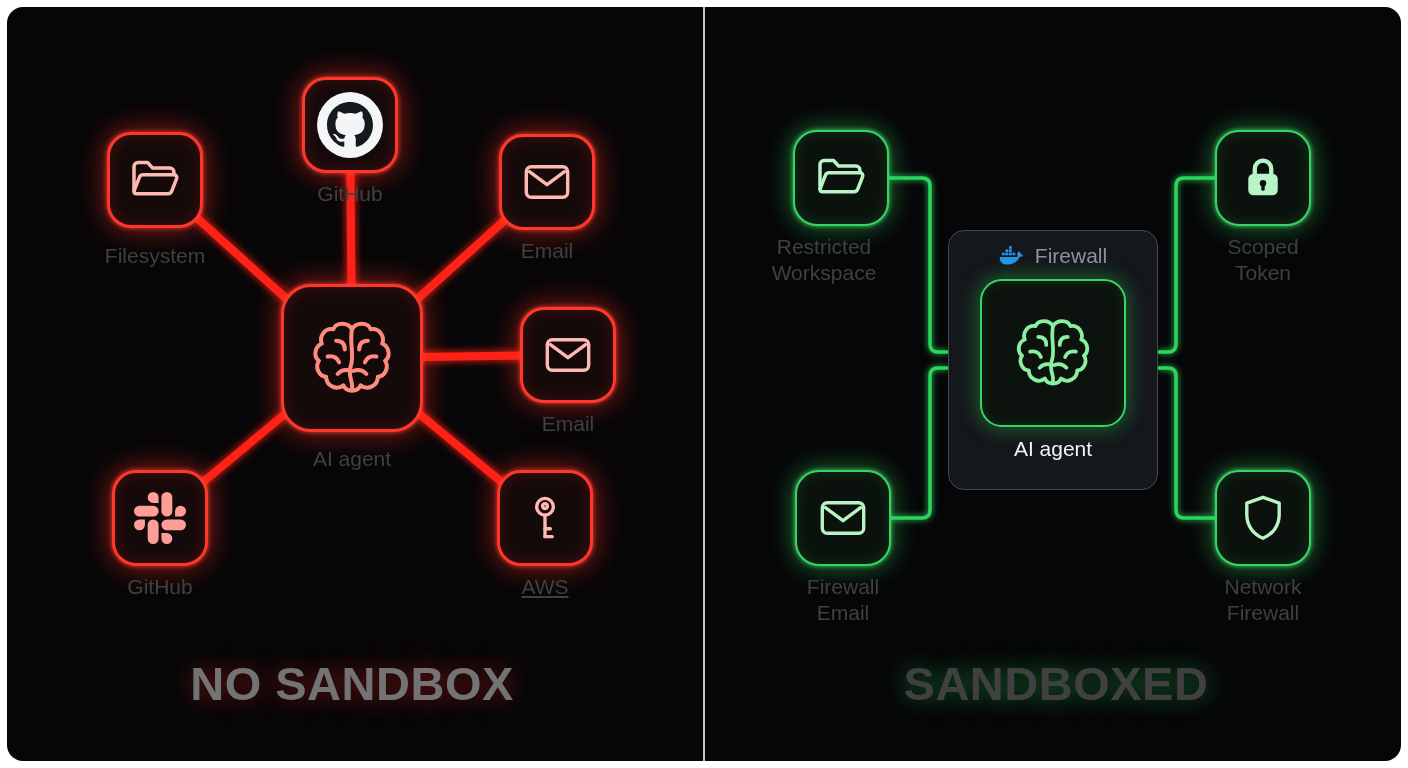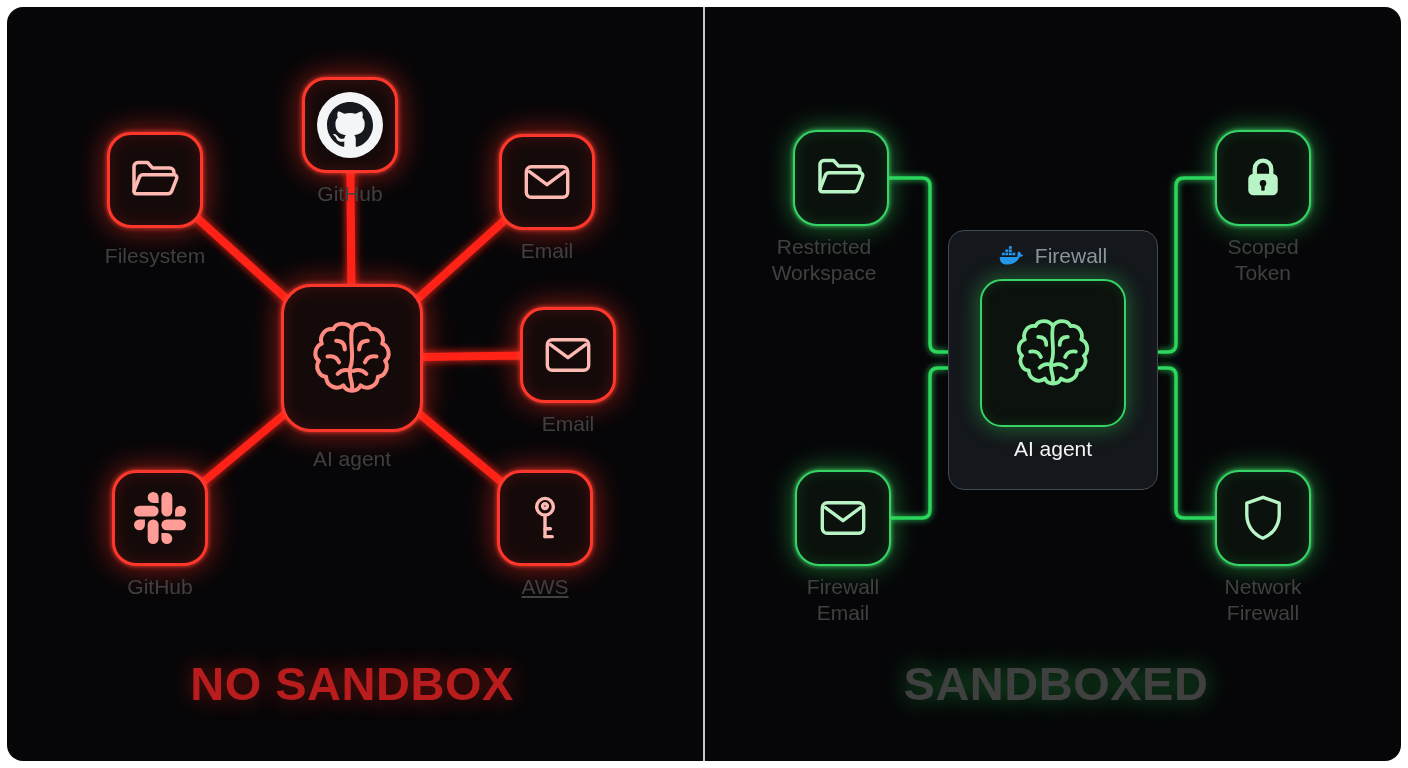--- a/index.html
+++ b/index.html
@@ -35,21 +35,21 @@
     font-size:21px;line-height:1.24;white-space:pre-line;z-index:2;
   }
   .gh-circle{
     width:66px;height:66px;border-radius:50%;background:#f4f5f7;
     display:flex;align-items:center;justify-content:center;
   }
   .panel-title{
     position:absolute;top:656px;width:704px;text-align:center;
     font-size:47px;font-weight:800;letter-spacing:.5px;z-index:2;
   }
-  .panel-title.red{left:0;color:#b91c1c;text-shadow:0 0 24px rgba(255,45,32,.45);}
+  .panel-title.red{left:0;color:#737373;text-shadow:0 0 24px rgba(255,45,32,.45);}
   .panel-title.green{left:704px;color:#404040;text-shadow:0 0 24px rgba(48,224,94,.45);}
   .container-box{
     position:absolute;left:948px;top:230px;width:210px;height:260px;
     background:#14171b;border:1.5px solid #434a52;border-radius:16px;
     z-index:2;box-sizing:border-box;display:flex;flex-direction:column;align-items:center;
   }
   .container-header{
     width:100%;display:flex;align-items:center;justify-content:center;gap:9px;
     padding-top:13px;color:#8b949e;font-size:21px;
   }

